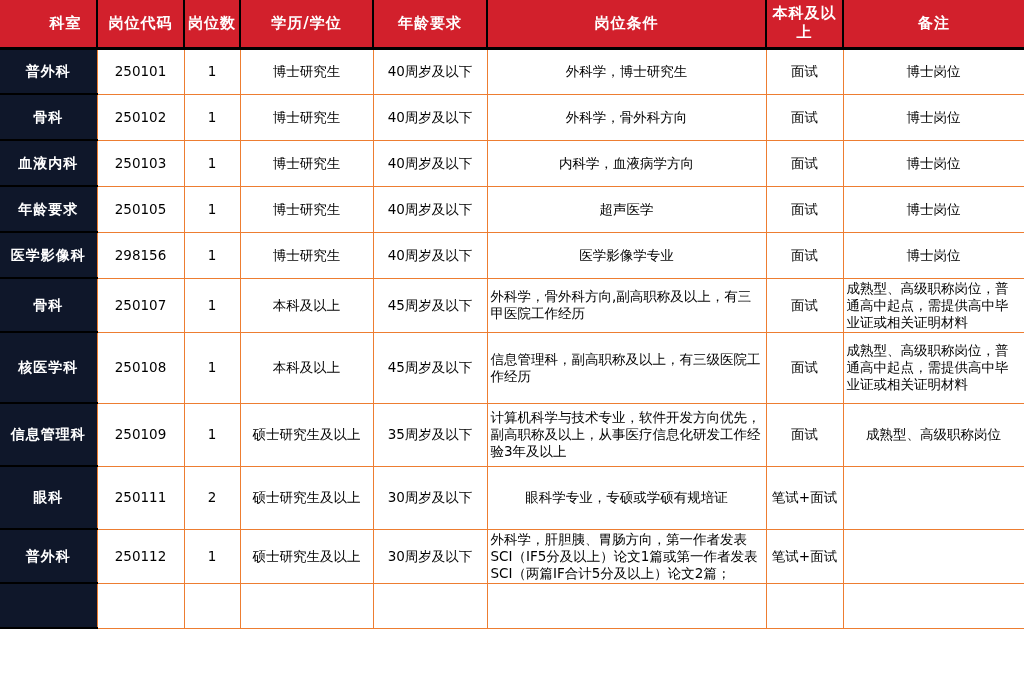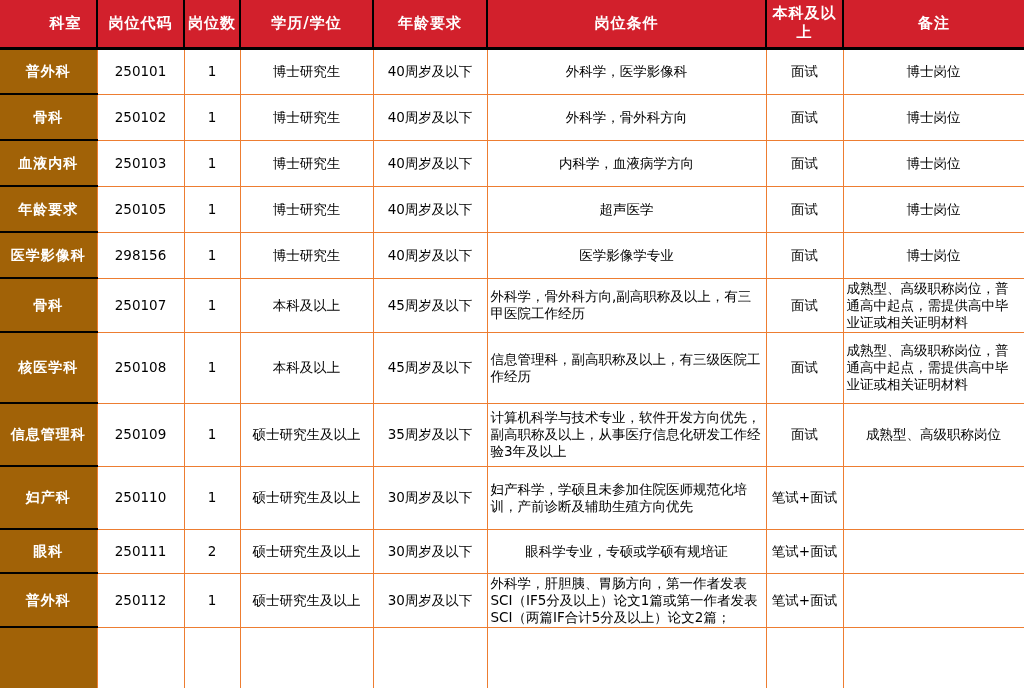--- a/index.html
+++ b/index.html
@@ -36,21 +36,21 @@
     border: 1px solid #ED7D31;
     font-size: 13.5px;
     color: #000000;
     text-align: center;
     vertical-align: middle;
     padding: 1px 4px;
     line-height: 17px;
     overflow: hidden;
   }
   td.dept {
-    background: #a16207;
+    background: #0f172a;
     color: #ffffff;
     font-weight: bold;
     font-size: 14px;
     border-top: 2px solid #000000;
     border-bottom: 2px solid #000000;
     border-left: none;
     letter-spacing: 1px;
   }
   td.left {
     text-align: left;
@@ -97,21 +97,21 @@
         <th>备注</th>
       </tr>
   </thead>
   <tbody>
       <tr>
         <td class="dept">普外科</td>
         <td>250101</td>
         <td>1</td>
         <td>博士研究生</td>
         <td>40周岁及以下</td>
-        <td>外科学，医学影像科</td>
+        <td>外科学，博士研究生</td>
         <td>面试</td>
         <td>博士岗位</td>
       </tr>
       <tr>
         <td class="dept">骨科</td>
         <td>250102</td>
         <td>1</td>
         <td>博士研究生</td>
         <td>40周岁及以下</td>
         <td>外科学，骨外科方向</td>
@@ -170,30 +170,20 @@
       </tr>
       <tr>
         <td class="dept">信息管理科</td>
         <td>250109</td>
         <td>1</td>
         <td>硕士研究生及以上</td>
         <td>35周岁及以下</td>
         <td class="left">计算机科学与技术专业，软件开发方向优先，副高职称及以上，从事医疗信息化研发工作经验3年及以上</td>
         <td>面试</td>
         <td>成熟型、高级职称岗位</td>
-      </tr>
-      <tr>
-        <td class="dept">妇产科</td>
-        <td>250110</td>
-        <td>1</td>
-        <td>硕士研究生及以上</td>
-        <td>30周岁及以下</td>
-        <td class="left">妇产科学，学硕且未参加住院医师规范化培训，产前诊断及辅助生殖方向优先</td>
-        <td>笔试+面试</td>
-        <td></td>
       </tr>
       <tr>
         <td class="dept">眼科</td>
         <td>250111</td>
         <td>2</td>
         <td>硕士研究生及以上</td>
         <td>30周岁及以下</td>
         <td>眼科学专业，专硕或学硕有规培证</td>
         <td>笔试+面试</td>
         <td></td>

